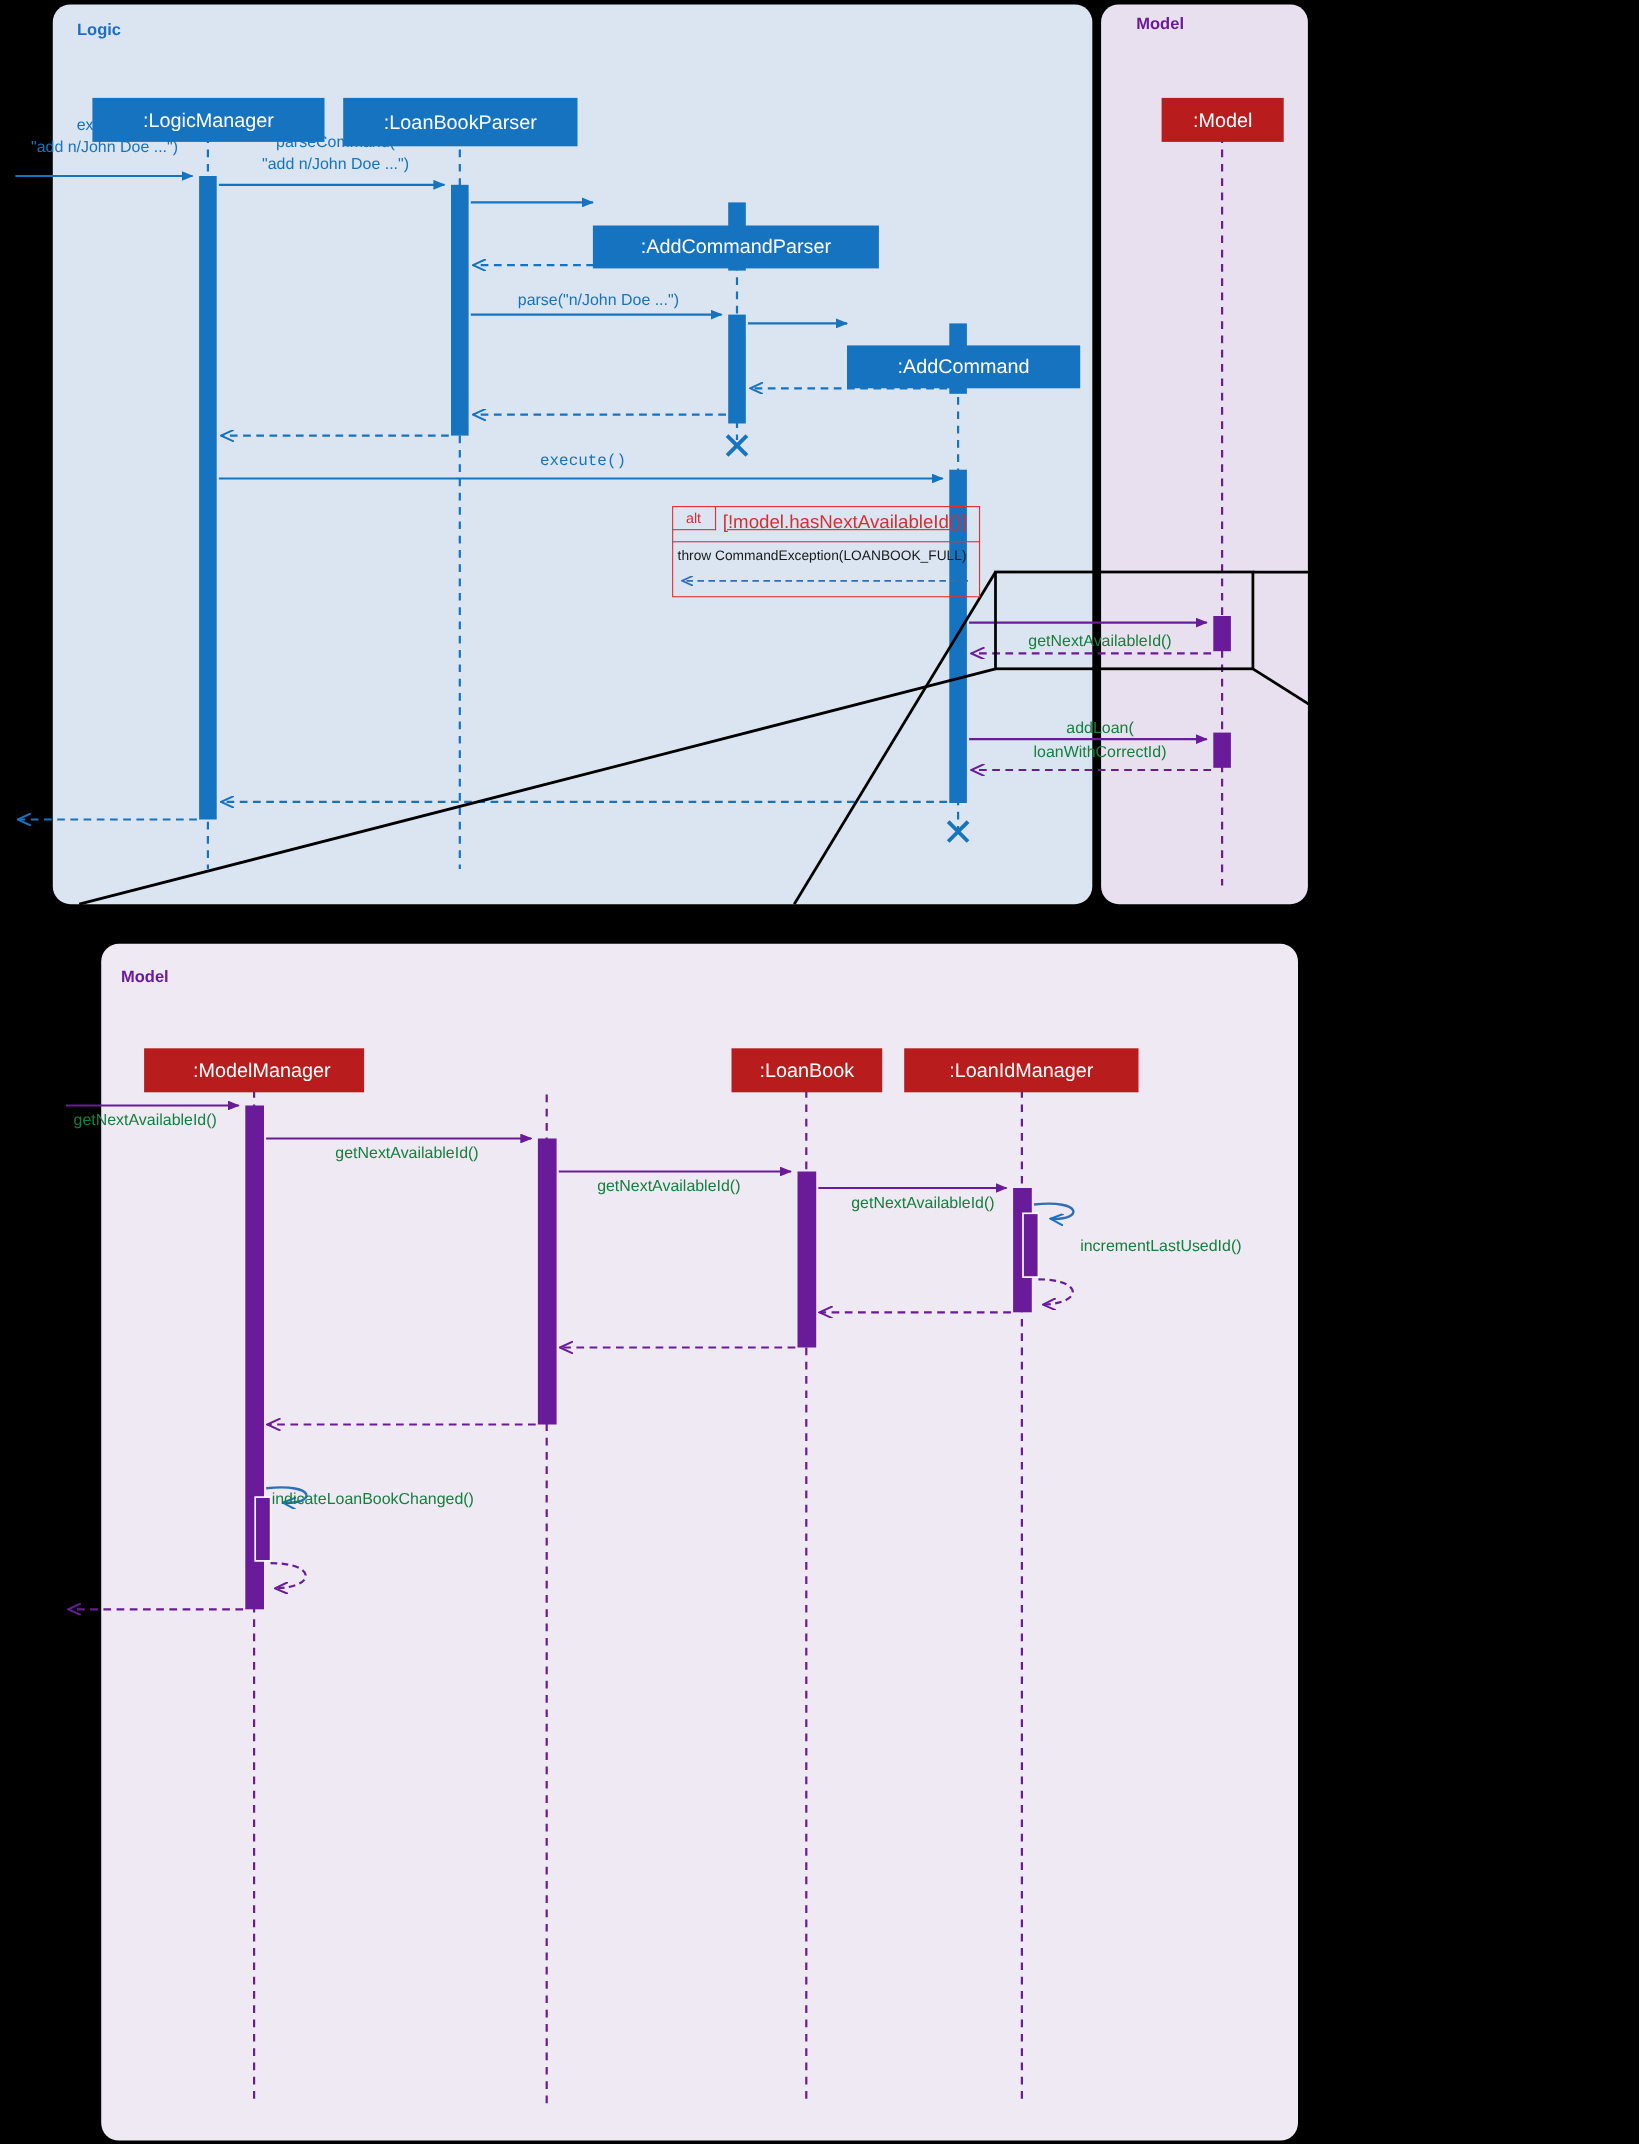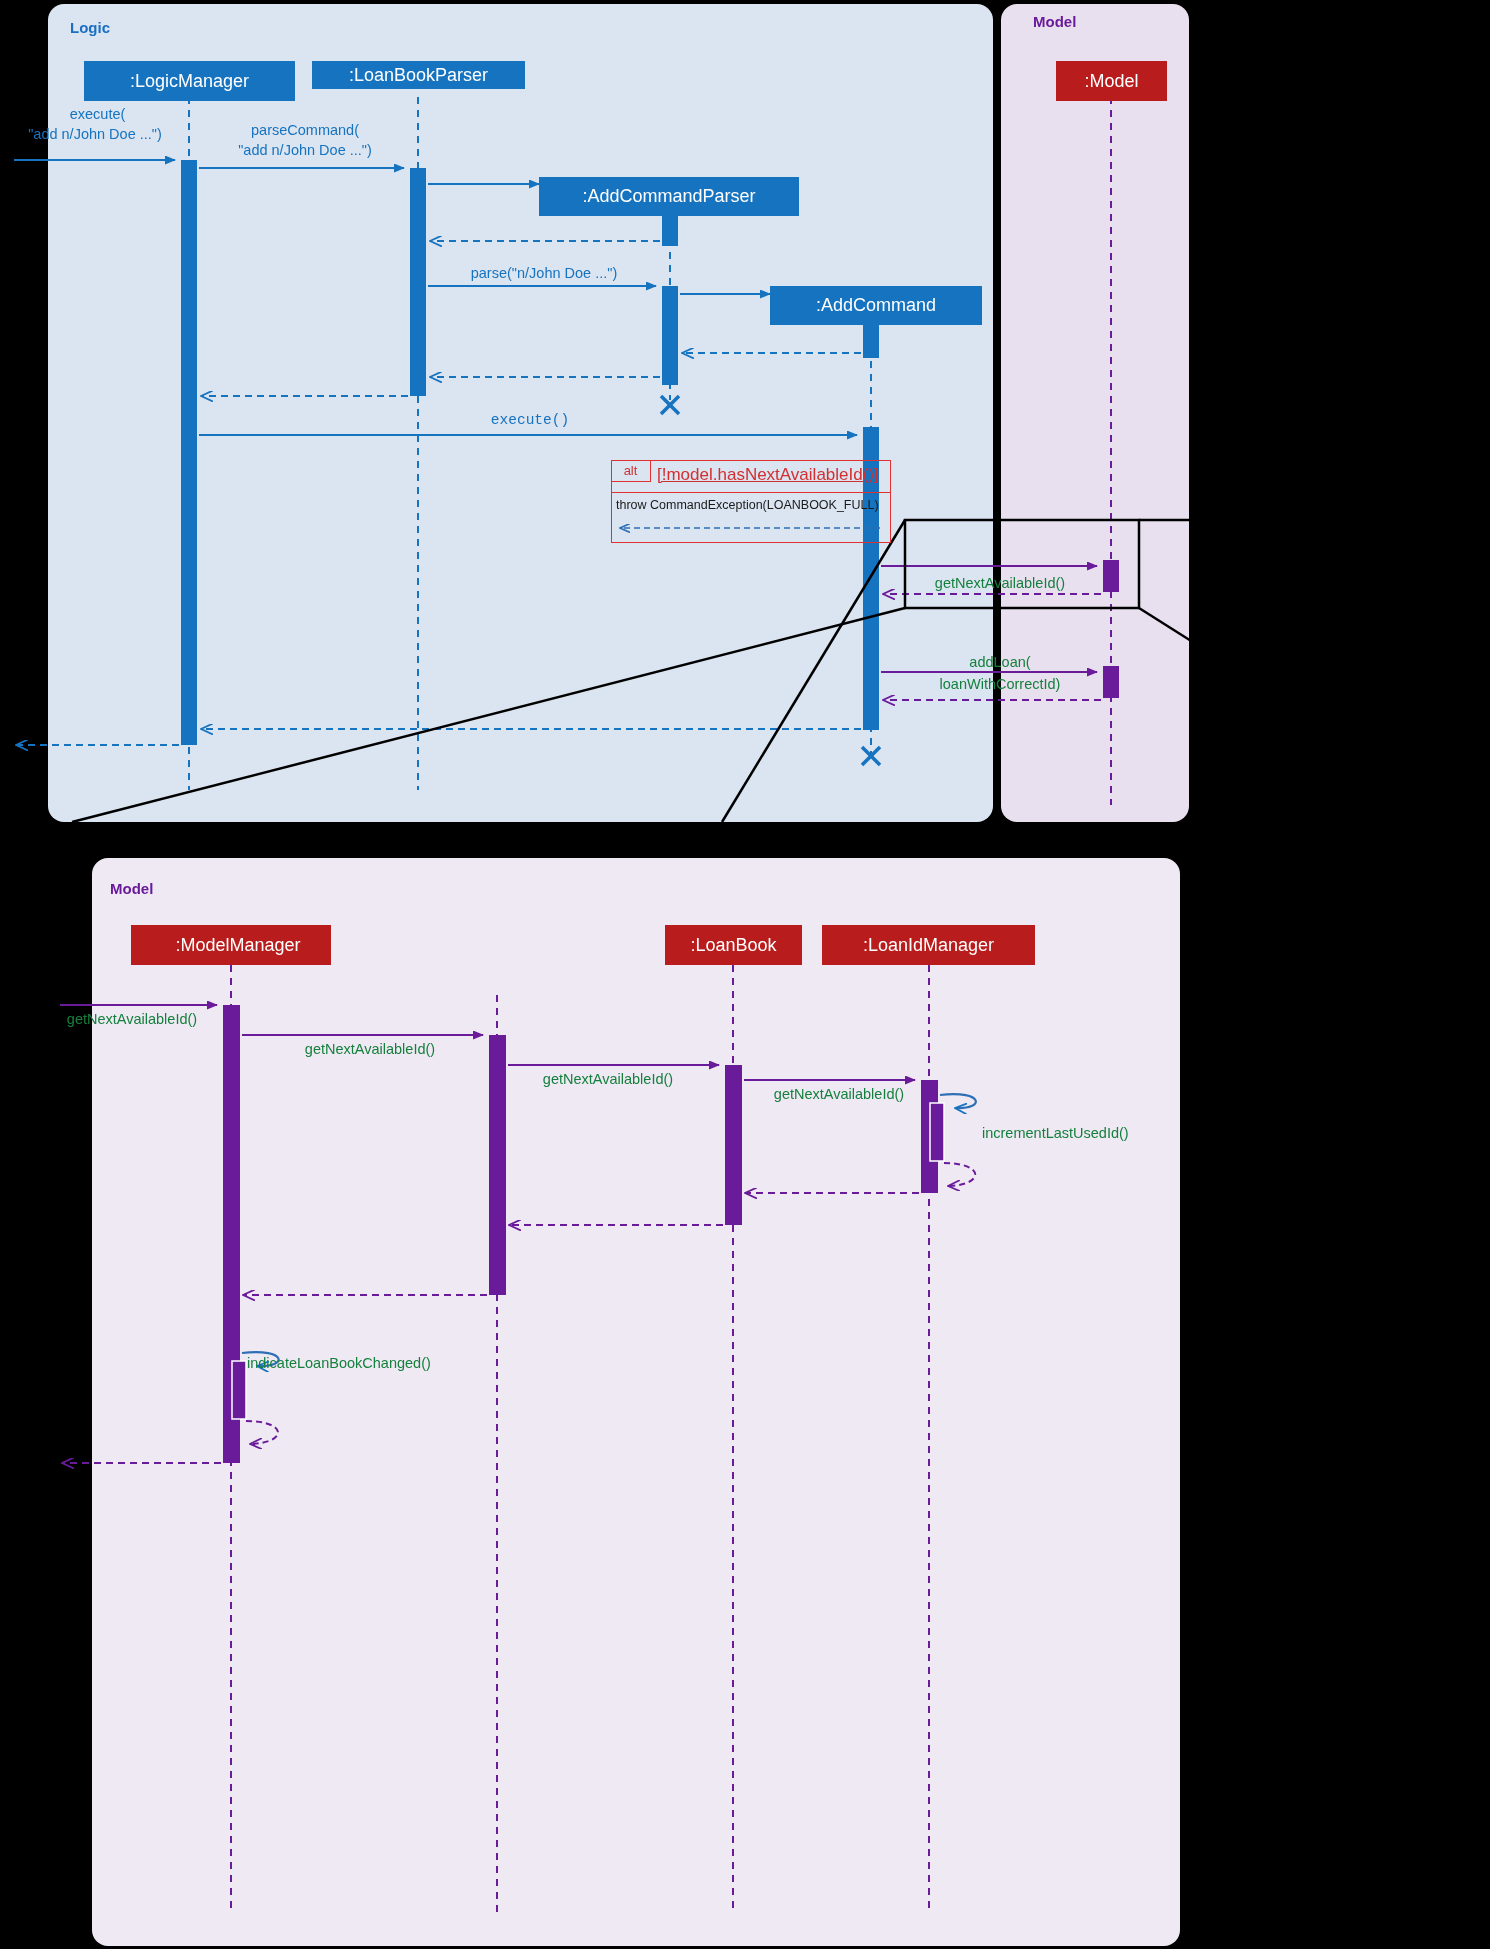--- a/index.html
+++ b/index.html
@@ -61,20 +61,21 @@
     position: absolute;
     color: #ffffff;
     display: flex;
     align-items: center;
     justify-content: center;
     text-align: center;
     font-size: 18px;
     line-height: 1.15;
     box-sizing: border-box;
     padding: 2px 10px;
+    margin-top: 28px;
   }
   .lbox.blue { background: #1673c0; }
   .lbox.purple { background: #b91c1c; }
 
   
   .alabel {
     position: absolute;
     font-size: 14.5px;
     line-height: 1.15;
     white-space: pre;
@@ -239,21 +240,21 @@
     <line x1="723" y1="1225" x2="509" y2="1225" stroke="#6a1b9a" stroke-width="2" stroke-dasharray="7,5" marker-end="url(#ah-purple-open)"></line>
     <line x1="487" y1="1295" x2="243" y2="1295" stroke="#6a1b9a" stroke-width="2" stroke-dasharray="7,5" marker-end="url(#ah-purple-open)"></line>
 
     <path d="M242,1353 C288,1348 288,1368 257,1366" fill="none" stroke="#2f6fb5" stroke-width="2.2" marker-end="url(#ah-blue-open)"></path>
     <path d="M246,1421 C288,1421 288,1443 250,1444" fill="none" stroke="#6a1b9a" stroke-width="2" stroke-dasharray="6,4" marker-end="url(#ah-purple-open)"></path>
 
     <line x1="221" y1="1463" x2="62" y2="1463" stroke="#6a1b9a" stroke-width="2" stroke-dasharray="7,5" marker-end="url(#ah-purple-open)"></line>
   </svg>
 
   <div class="lbox blue" style="left:84px; top:61px; width:211px; height:40px;">:LogicManager</div>
-  <div class="lbox blue" style="left:312px; top:61px; width:213px; height:28px;">:LoanBookParser</div>
+  <div class="lbox blue" style="left:312px; top:61px; width:213px; height:44px;">:LoanBookParser</div>
   <div class="lbox blue" style="left:539px; top:177px; width:260px; height:39px;">:AddCommandParser</div>
   <div class="lbox blue" style="left:770px; top:286px; width:212px; height:39px;">:AddCommand</div>
   <div class="lbox purple" style="left:1056px; top:61px; width:111px; height:40px;">:Model</div>
 
   <div class="alabel blue center" style="left:5px; top:106px; width:185px;">execute(</div>
   <div class="alabel blue center" style="left:0px; top:126px; width:190px;">"add n/John Doe ...")</div>
 
   <div class="alabel blue center" style="left:205px; top:122px; width:200px;">parseCommand(</div>
   <div class="alabel blue center" style="left:205px; top:142px; width:200px;">"add n/John Doe ...")</div>
 

